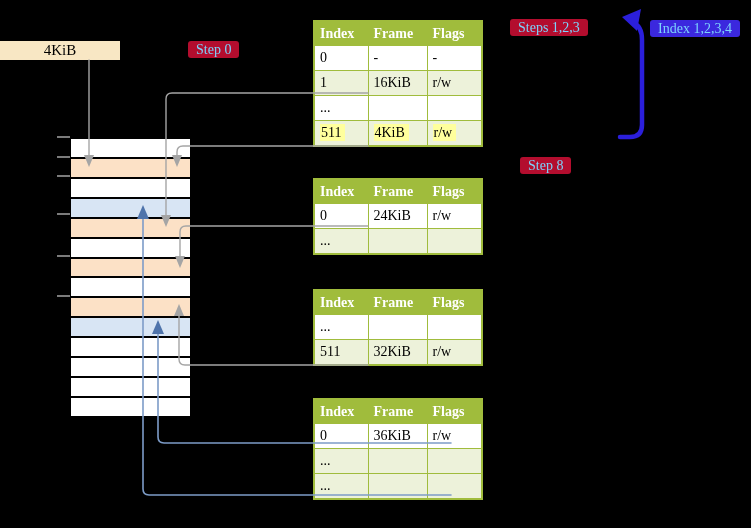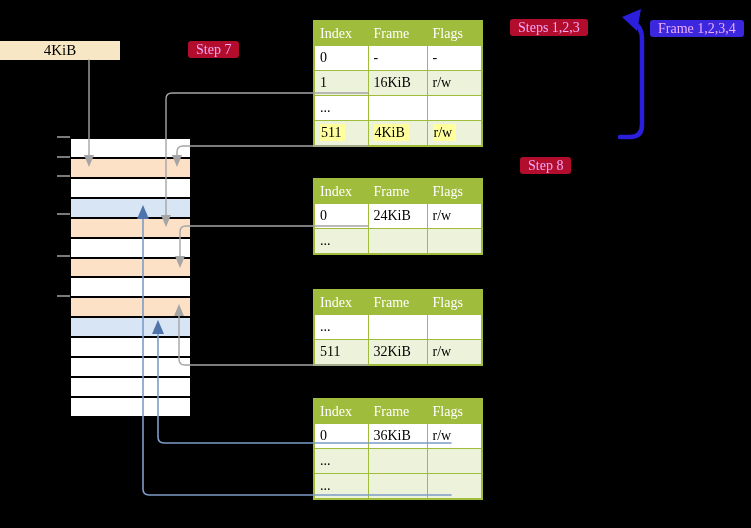--- a/index.html
+++ b/index.html
@@ -2,21 +2,21 @@
 <html style="--badge-red: #b30d2e; --badge-blue: #3b28de; --olive: #a0bc3c; --table-alt: #edf2da; --highlight: #ffff9d; --cream: #f8e7c4; --gray-line: #a5a5a5; --blue-line: #7d9cc8; --blue-arrowhead: #4f74ab; --big-arrow: #2b1fdb;"><head>
 <meta charset="utf-8">
 <style>
   html,body{margin:0;padding:0;background:#000;}
   .stage{
     position:relative;width:751px;height:528px;background:#000;overflow:hidden;
     font-family:"Liberation Serif","DejaVu Serif",serif;
   }
   
   .badge{
-    position:absolute;background:var(--badge-red);color:#f0abfc;
+    position:absolute;background:var(--badge-red);color:#7dd3fc;
     font-size:14px;line-height:17px;padding:0 8px;border-radius:3px;
     white-space:nowrap;
   }
   .badge.blue{background:var(--badge-blue);}
   .frame-label{
     position:absolute;left:0;top:41px;width:120px;height:19px;
     background:var(--cream);color:#000;font-size:15px;line-height:19px;
     text-align:center;
   }
   
@@ -26,21 +26,21 @@
   }
   .memory .mrow{flex:1;border-bottom:2px solid #000;}
   .memory .mrow:last-child{border-bottom:none;}
   
   table.ptable{
     position:absolute;border-collapse:collapse;table-layout:fixed;
     background:#fff;border:2px solid var(--olive);
     font-size:14px;color:#000;
   }
   .ptable th{
-    background:var(--olive);color:#fff;font-weight:normal;font-size:14px;
+    background:var(--olive);color:#fff;font-weight:bold;font-size:14px;
     text-align:left;padding:0 0 0 5px;height:23px;
     border:1px solid var(--olive);border-left:1px solid #eef3da;
   }
   .ptable th:first-child{border-left:1px solid var(--olive);}
   .ptable td{
     height:24px;padding:0 0 0 5px;border:1px solid var(--olive);
     vertical-align:middle;background:#fff;
   }
   .ptable tr.alt td{background:var(--table-alt);}
   .ptable .hl{background:var(--highlight);padding:1px 4px 1px 1px;}
@@ -54,23 +54,23 @@
   .bigarrow{fill:none;stroke:var(--big-arrow);stroke-width:4.5;stroke-linecap:round;}
   .bigarrowhead{fill:var(--big-arrow);stroke:none;}
 </style>
 </head>
 <body>
 
 <div class="stage">
 
   <div class="frame-label">4KiB</div>
 
-  <div class="badge" style="left:188px;top:41px;">Step 7</div>
+  <div class="badge" style="left:188px;top:41px;">Step 0</div>
   <div class="badge" style="left:510px;top:19px;">Steps 1,2,3</div>
-  <div class="badge blue" style="left:650px;top:20px;">Frame 1,2,3,4</div>
+  <div class="badge blue" style="left:650px;top:20px;">Index 1,2,3,4</div>
   <div class="badge" style="left:520px;top:157px;">Step 8</div>
 
   <div class="memory">
     <div class="mrow" style="background: rgb(255, 255, 255);"></div>
     <div class="mrow" style="background: rgb(252, 225, 198);"></div>
     <div class="mrow" style="background: rgb(255, 255, 255);"></div>
     <div class="mrow" style="background: rgb(216, 229, 244);"></div>
     <div class="mrow" style="background: rgb(252, 225, 198);"></div>
     <div class="mrow" style="background: rgb(255, 255, 255);"></div>
     <div class="mrow" style="background: rgb(252, 225, 198);"></div>

